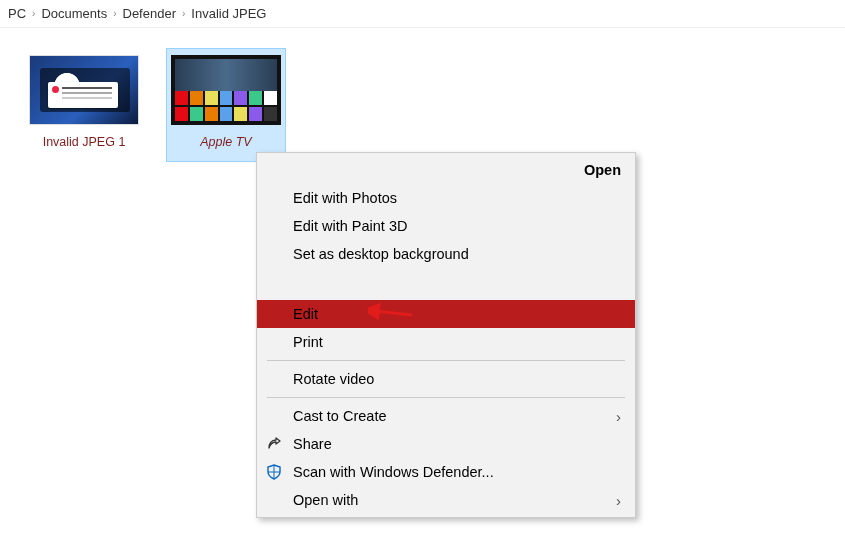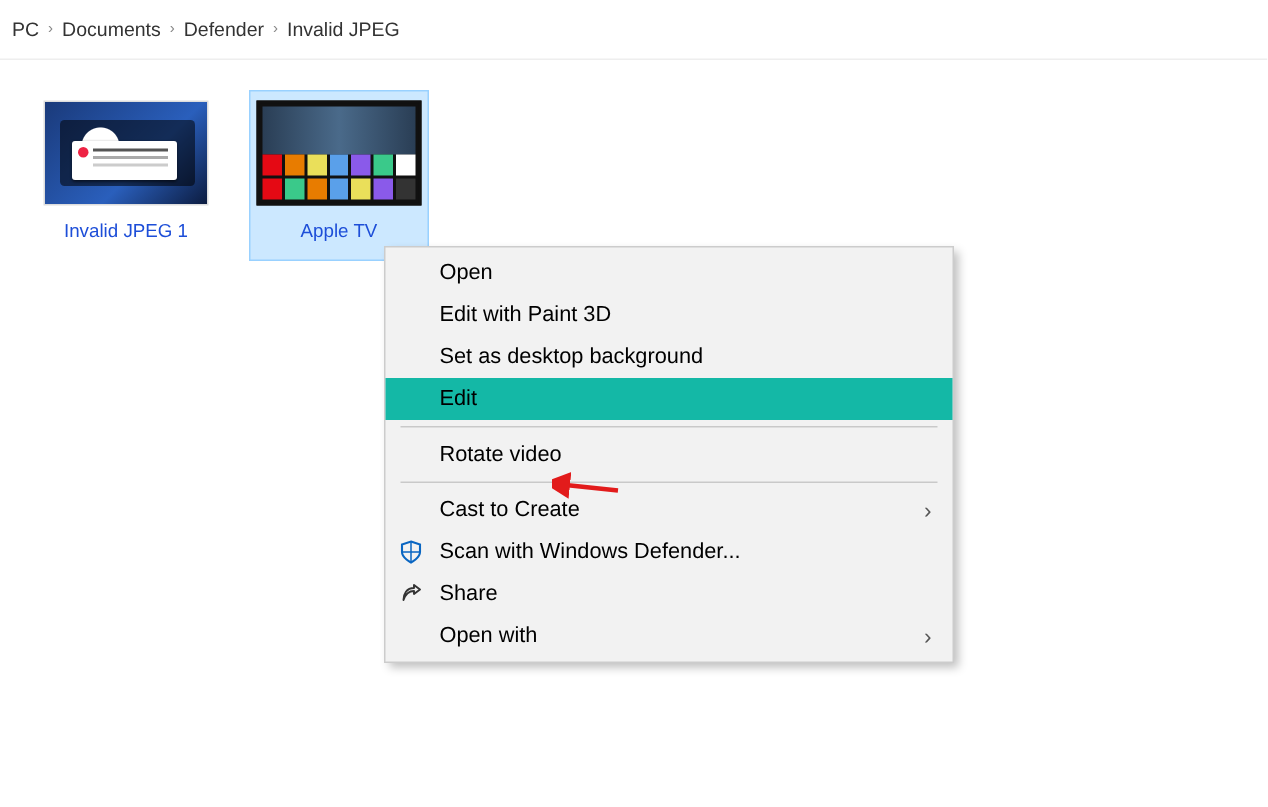--- a/index.html
+++ b/index.html
@@ -1,29 +1,29 @@
 <!DOCTYPE html>
 <html><head>
 <meta charset="utf-8">
 <style>
 * { margin: 0; padding: 0; box-sizing: border-box; font-family: "Segoe UI", Tahoma, sans-serif; }
 html, body { width: 845px; height: 538px; background: #fff; overflow: hidden; }
 
 
-.breadcrumb { height: 40px; display: flex; align-items: center; padding: 0 8px; border-bottom: 1px solid #eee; font-size: 13px; color: #333; gap: 6px; }
+.breadcrumb { height: 28px; display: flex; align-items: center; padding: 0 8px; border-bottom: 1px solid #eee; font-size: 13px; color: #333; gap: 6px; }
 .bc-sep { color: #888; font-size: 10px; }
 .bc-seg { white-space: nowrap; overflow: hidden; }
 
 
 .content { position: relative; padding: 20px 24px; }
 .items { display: flex; gap: 22px; }
 .item { width: 120px; text-align: center; cursor: default; border: 1px solid transparent; padding: 6px 4px 12px; }
-.item.selected { background: #cce8ff; border: 1px solid #99d1ff; }
+.item.selected { background: #cce8ff; border: 1px solid #99d1ff; font-style: italic; }
 .thumb { width: 110px; height: 70px; margin: 0 auto 10px; display: flex; align-items: center; justify-content: center; }
-.item .label { font-size: 12.5px; color: #1d4ed8; margin-top: 6px; white-space: nowrap; overflow: hidden; text-overflow: ellipsis; }
+.item .label { font-size: 12.5px; color: #7f1d1d; margin-top: 6px; white-space: nowrap; overflow: hidden; text-overflow: ellipsis; }
 
 
 .thumb-invalid { background: linear-gradient(135deg,#1a3a7a 0%,#2a5fbc 60%,#0c1c40 100%); position: relative; border: 1px solid #ddd; }
 .thumb-invalid::before { content:""; position:absolute; left:10px; top:12px; width:90px; height:44px; background: radial-gradient(circle at 30% 40%, #fff 0 18%, transparent 19%), #0008; border-radius:3px; }
 .thumb-invalid .popup { position:absolute; left:18px; top:26px; width:70px; height:26px; background:#fff; border-radius:2px; box-shadow:0 1px 2px #0008; }
 .thumb-invalid .popup::before { content:""; position:absolute; left:4px; top:4px; width:7px; height:7px; background:#e24; border-radius:50%; }
 .thumb-invalid .popup::after { content:""; position:absolute; left:14px; top:5px; width:50px; height:2px; background:#555; box-shadow:0 5px 0 #aaa, 0 10px 0 #ccc; }
 
 .thumb-apple { background:#111; position:relative; border:2px solid #111; }
 .thumb-apple .hero { position:absolute; top:2px; left:2px; right:2px; height:32px; background: linear-gradient(90deg,#2a3e55,#4a6a8a,#2a3e55); }
@@ -39,22 +39,22 @@
 .thumb-apple .tiles span:nth-child(9){background:#3ac98a;}
 .thumb-apple .tiles span:nth-child(10){background:#e87c00;}
 .thumb-apple .tiles span:nth-child(11){background:#5aa0ea;}
 .thumb-apple .tiles span:nth-child(12){background:#eadf5a;}
 .thumb-apple .tiles span:nth-child(13){background:#8a5aea;}
 .thumb-apple .tiles span:nth-child(14){background:#333;}
 
 
 .ctx { position: absolute; left: 256px; top: 124px; width: 380px; background:#f2f2f2; border:1px solid #ccc; box-shadow: 3px 3px 6px rgba(0,0,0,.25); font-size:14.5px; color:#000; padding: 3px 0; }
 .ctx-row { display:flex; align-items:center; height:28px; padding: 0 14px 0 36px; position:relative; cursor:default; }
-.ctx-row.bold { font-weight:400; }
-.ctx-row.hover { background:#14b8a6; }
+.ctx-row.bold { font-weight:700;justify-content:flex-end; }
+.ctx-row.hover { background:#b91c1c;margin-top:32px; }
 .ctx-sep { height:1px; margin:4px 10px; background:#c9c9c9; }
 .ctx-row .arrow { position:absolute; right:14px; font-size:15px; color:#555; }
 .ctx-row .ic { position:absolute; left:8px; width:18px; height:18px; display:flex; align-items:center; justify-content:center; }
 
 
 .shield { width:16px; height:16px; }
 
 .share-ic { font-family: "Segoe UI Symbol","Segoe MDL2 Assets"; font-size:15px; }
 
 
@@ -106,53 +106,59 @@
       <div class="label">Apple TV</div>
     </div>
 
   </div>
 
   <div class="ctx">
     <div class="ctx-row bold">
         <span>Open</span>
       </div>
     <div class="ctx-row">
+        <span>Edit with Photos</span>
+      </div>
+    <div class="ctx-row">
         <span>Edit with Paint 3D</span>
       </div>
     <div class="ctx-row">
         <span>Set as desktop background</span>
       </div>
     <div class="ctx-row hover">
         <span>Edit</span>
+      </div>
+    <div class="ctx-row">
+        <span>Print</span>
       </div>
     <div class="ctx-sep"></div>
     <div class="ctx-row">
         <span>Rotate video</span>
       </div>
     <div class="ctx-sep"></div>
     <div class="ctx-row">
       <span>Cast to Create</span>
       <span class="arrow">›</span>
     </div>
     <div class="ctx-row">
+      <span class="ic share-ic">
+        <svg width="16" height="16" viewBox="0 0 16 16">
+            <path d="M10 2 L14 5 L10 8 V6 C6 6 4 9 3 12 C3 8 5 4 10 4 Z" fill="none" stroke="#333" stroke-width="1.3" stroke-linejoin="round"></path>
+          </svg>
+      </span>
+      <span>Share</span>
+    </div>
+    <div class="ctx-row">
       <span class="ic">
         <svg class="shield" viewBox="0 0 16 16">
             <path d="M8 1 L14 3 V8 C14 12 8 15 8 15 C8 15 2 12 2 8 V3 Z" fill="none" stroke="#0a66c2" stroke-width="1.4"></path>
             <path d="M8 1 V15 M2 8 H14" stroke="#0a66c2" stroke-width="1"></path>
           </svg>
       </span>
       <span>Scan with Windows Defender...</span>
-    </div>
-    <div class="ctx-row">
-      <span class="ic share-ic">
-        <svg width="16" height="16" viewBox="0 0 16 16">
-            <path d="M10 2 L14 5 L10 8 V6 C6 6 4 9 3 12 C3 8 5 4 10 4 Z" fill="none" stroke="#333" stroke-width="1.3" stroke-linejoin="round"></path>
-          </svg>
-      </span>
-      <span>Share</span>
     </div>
     <div class="ctx-row">
       <span>Open with</span>
       <span class="arrow">›</span>
     </div>
 
   </div>
 
   <svg class="ann-arrow" width="50" height="22">
     <defs>

